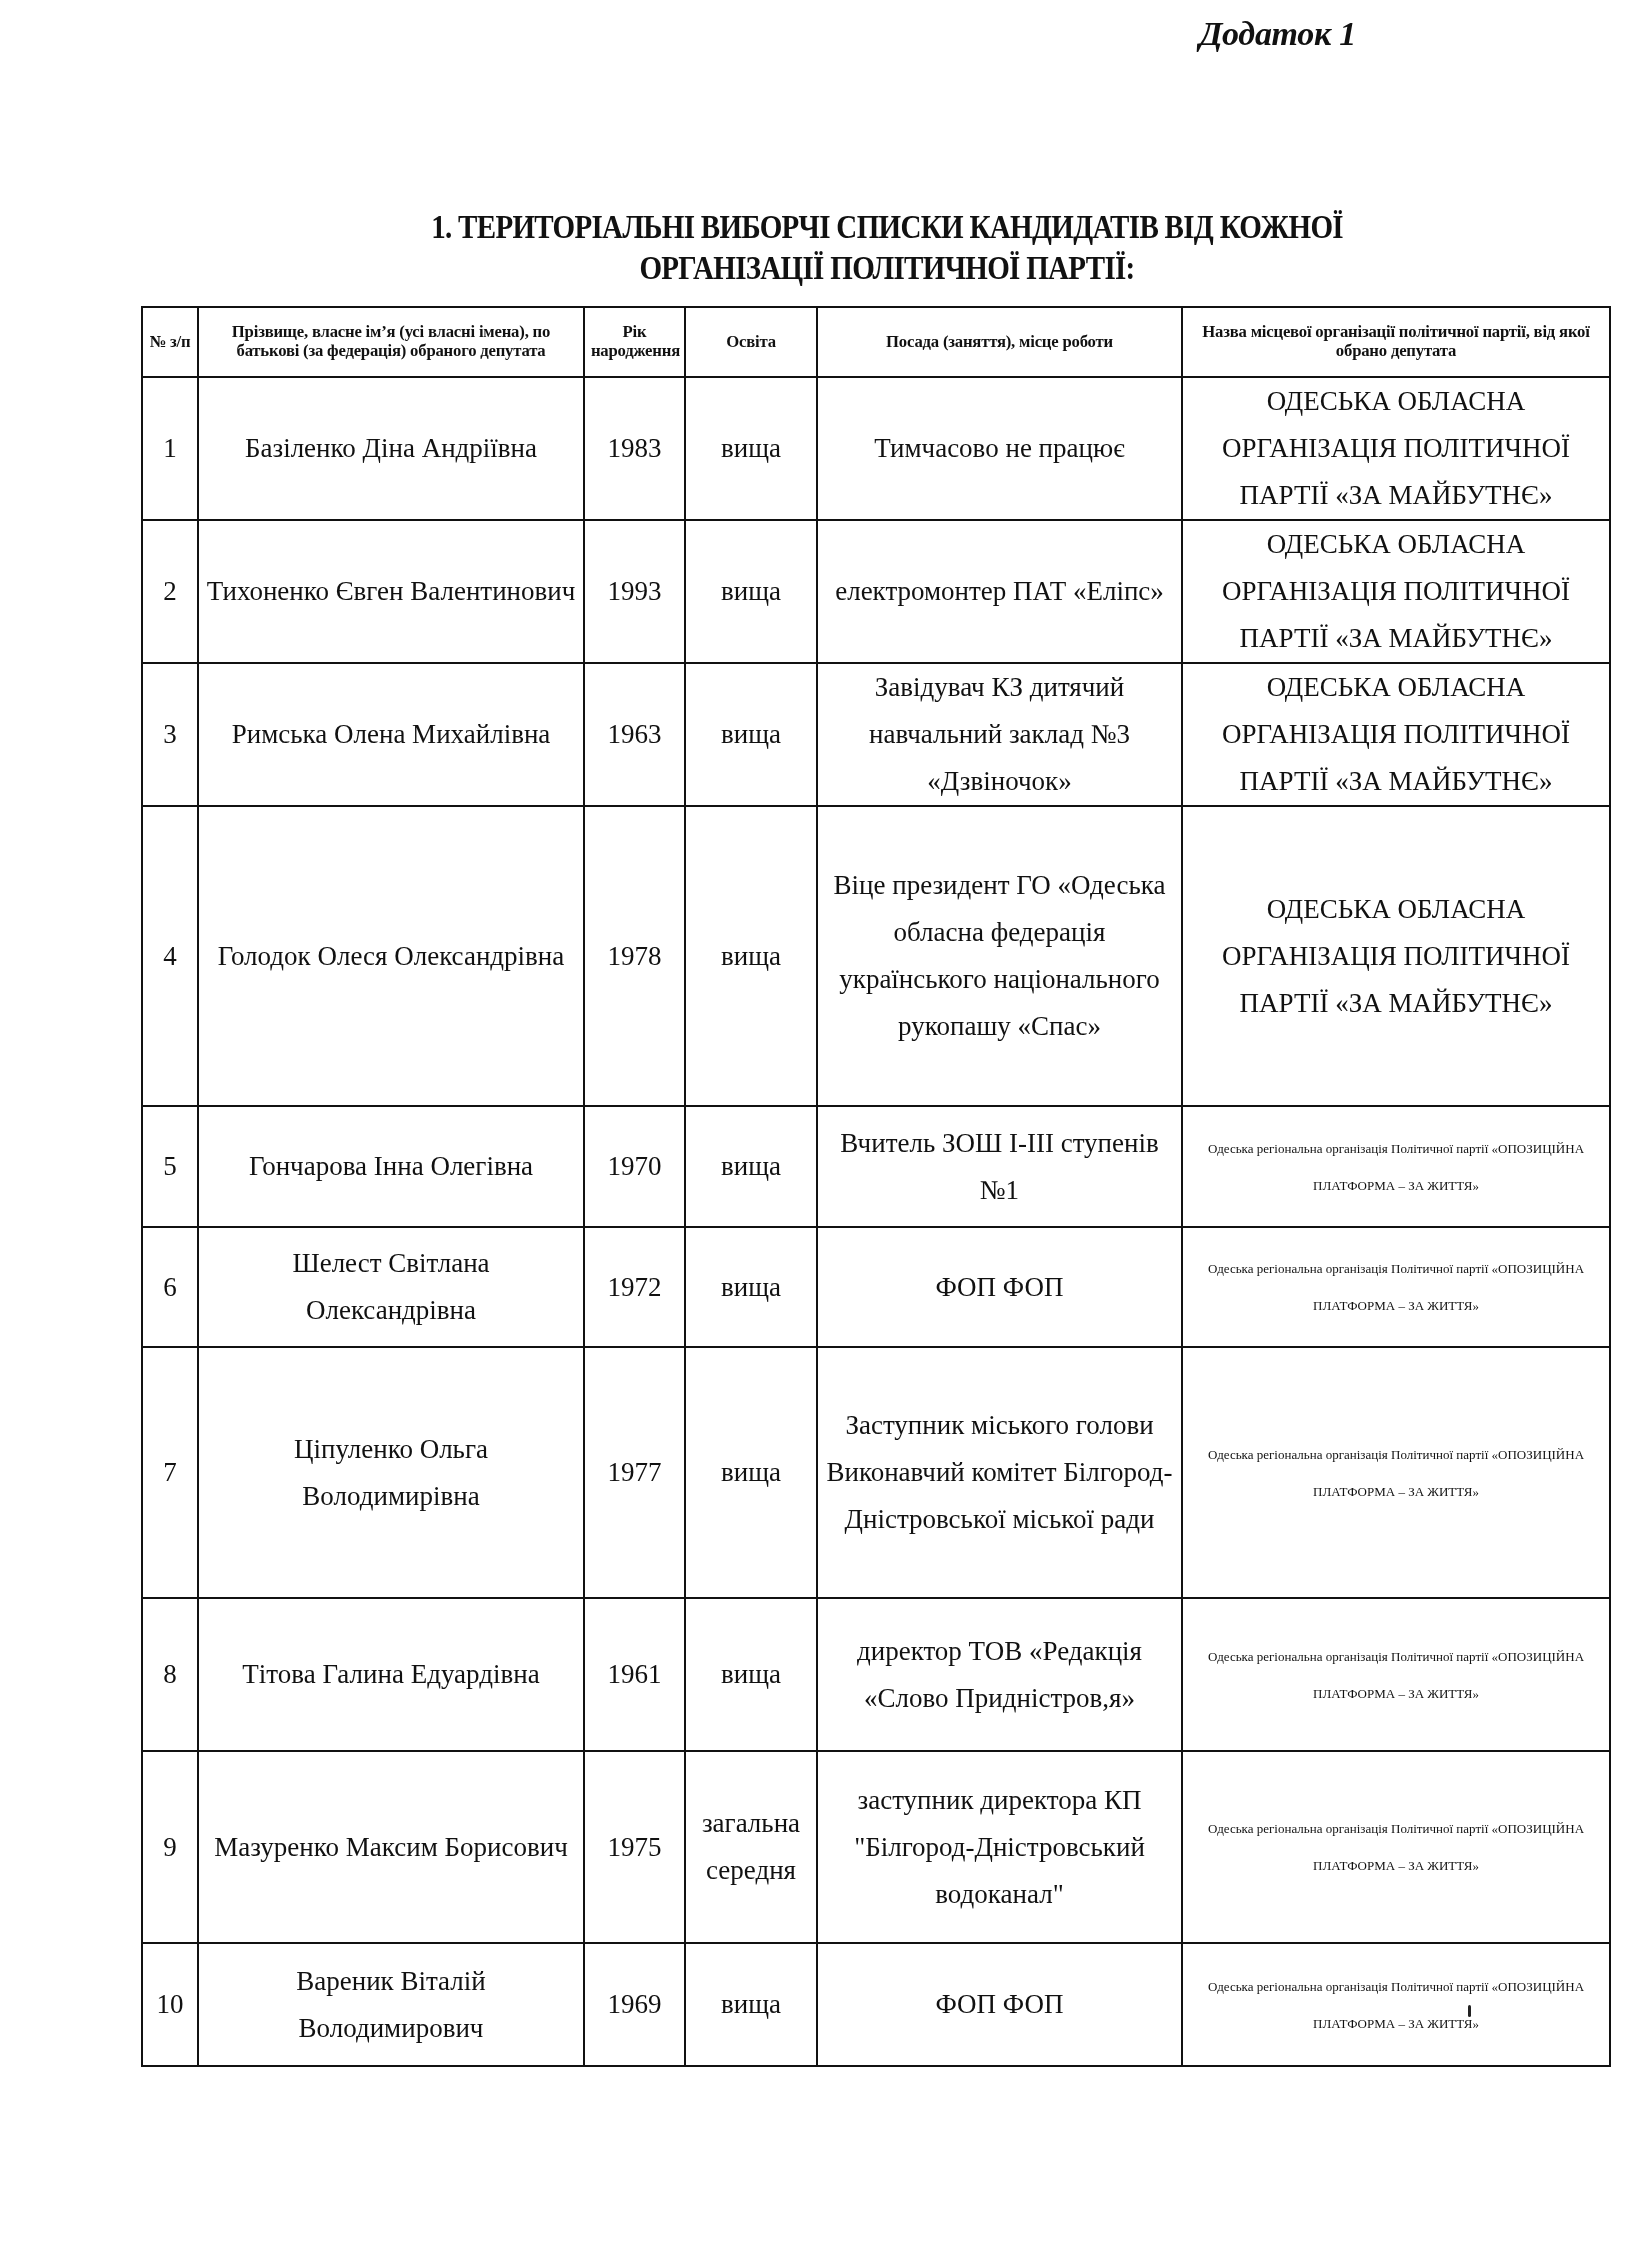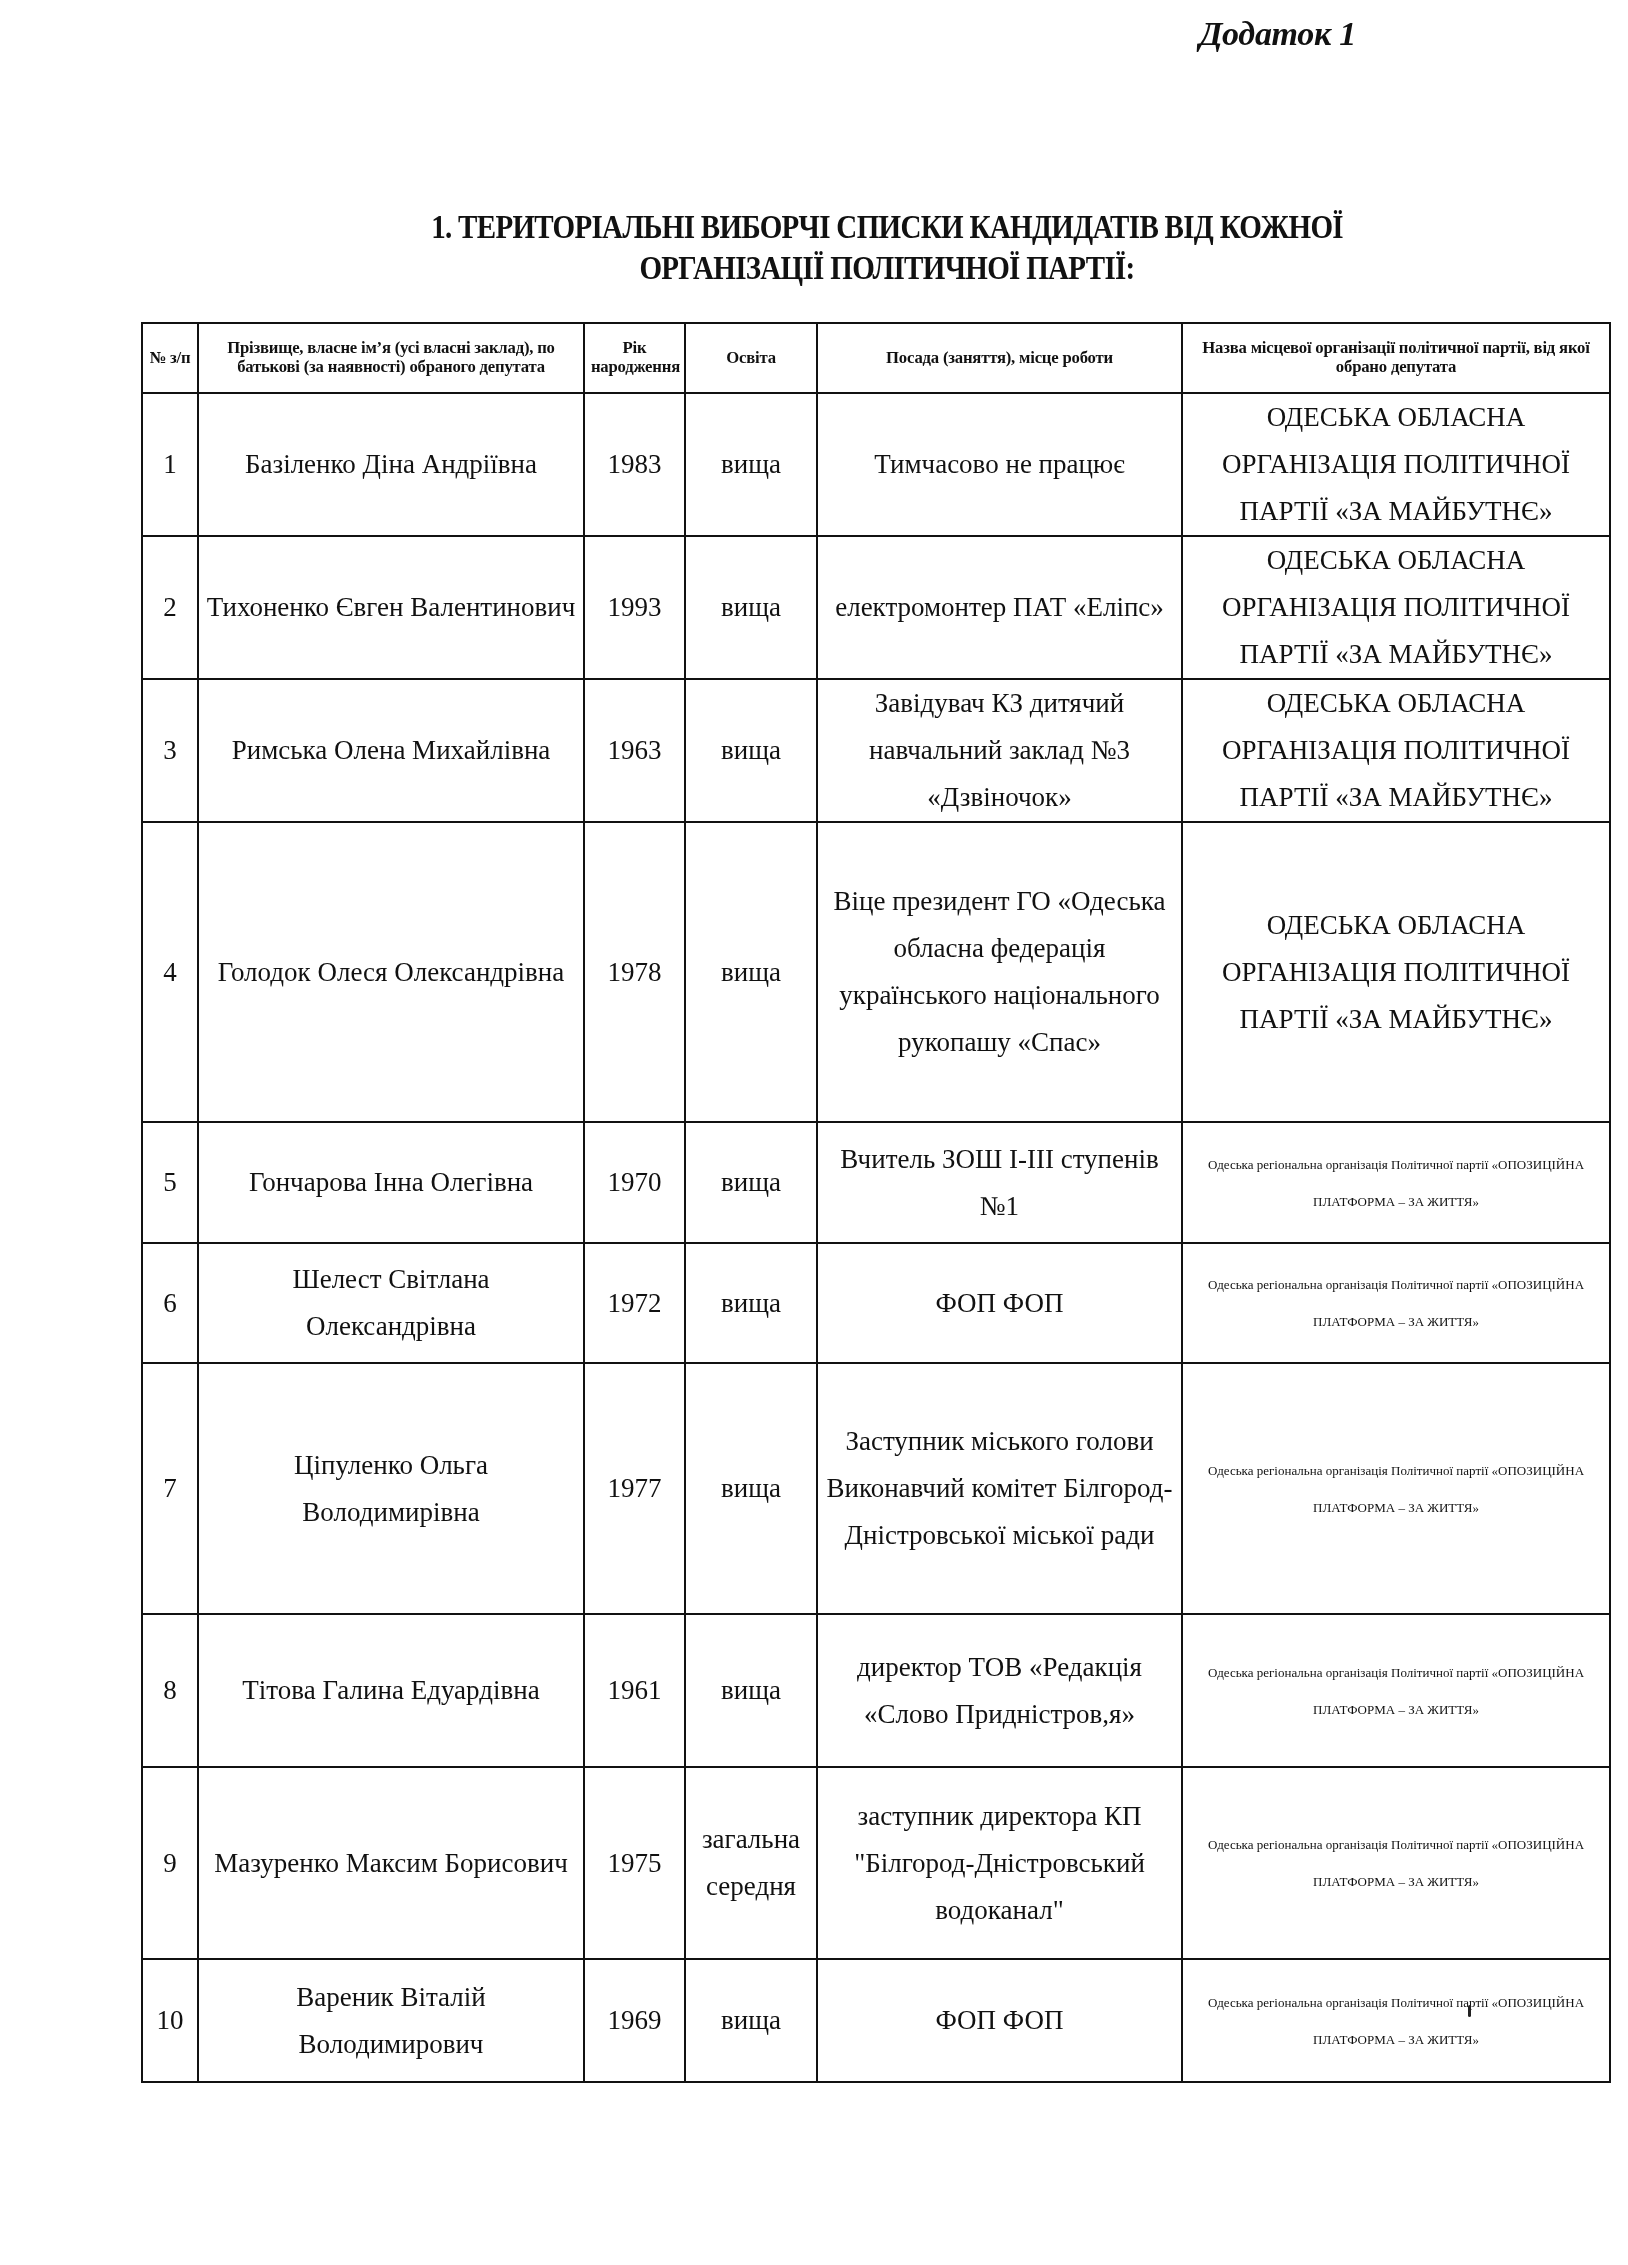--- a/index.html
+++ b/index.html
@@ -13,21 +13,21 @@
     text-align: center; font-style: italic; font-weight: bold;
     font-size: 34px; line-height: 43px; letter-spacing: -0.3px;
   }
   .appendix div { white-space: nowrap; }
   .section-title {
     position: absolute; left: 296px; top: 207px; width: 1182px;
     text-align: center; font-weight: bold; font-size: 33px; line-height: 41px;
     letter-spacing: -0.8px; transform: scaleX(0.88); transform-origin: center;
   }
   table.main {
-    position: absolute; left: 141px; top: 322px;
+    position: absolute; left: 141px; top: 306px;
     width: 1469px; border-collapse: collapse; table-layout: fixed;
   }
   table.main td, table.main th {
     border: 2px solid #111; text-align: center; vertical-align: middle;
     padding: 0 5.9px; box-sizing: border-box;
   }
   table.main th {
     font-weight: bold; font-size: 16.7px; line-height: 18.7px; height: 70px;
     letter-spacing: -0.2px;
   }
@@ -57,21 +57,21 @@
     <col style="width:56px">
       <col style="width:386px">
       <col style="width:101px">
     <col style="width:132px">
       <col style="width:365px">
       <col style="width:428px">
   </colgroup>
   <thead>
     <tr>
       <th>№ з/п</th>
-      <th>Прізвище, власне ім’я (усі власні заклад), по батькові (за наявності) обраного депутата</th>
+      <th>Прізвище, власне ім’я (усі власні імена), по батькові (за федерація) обраного депутата</th>
       <th>Рік народження</th>
       <th>Освіта</th>
       <th>Посада (заняття), місце роботи</th>
       <th>Назва місцевої організації політичної партії, від якої обрано депутата</th>
     </tr>
   </thead>
   <tbody>
     <tr style="height:118px">
       <td>1</td>
       <td class="name">Базіленко Діна Андріївна</td>

